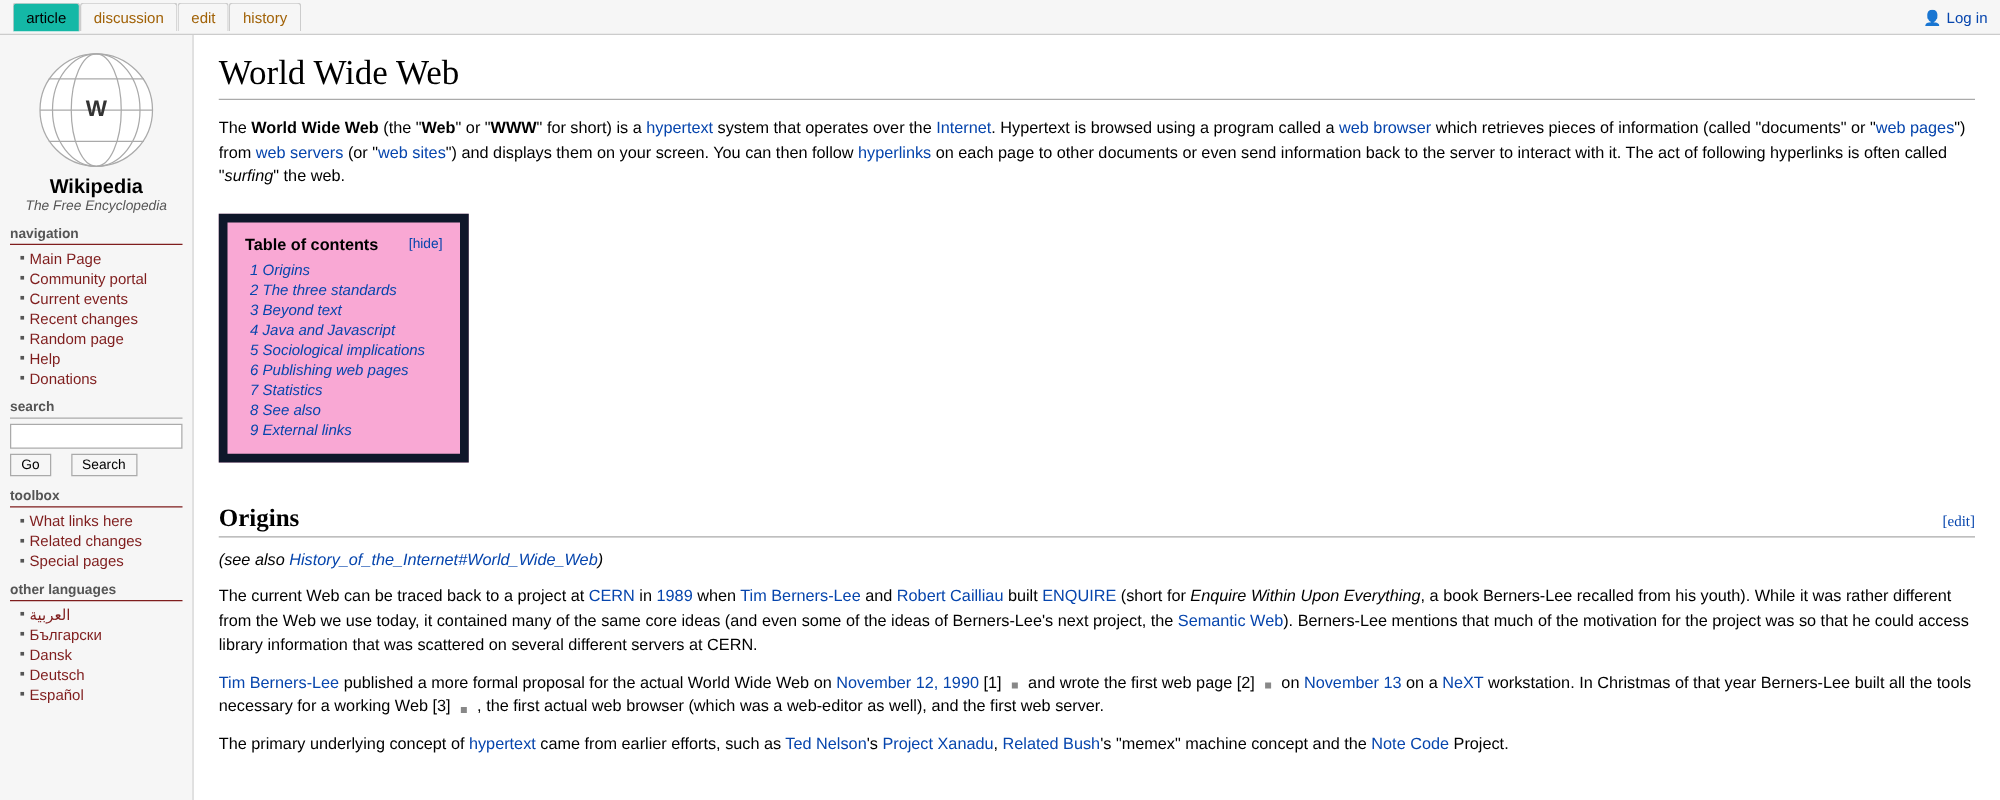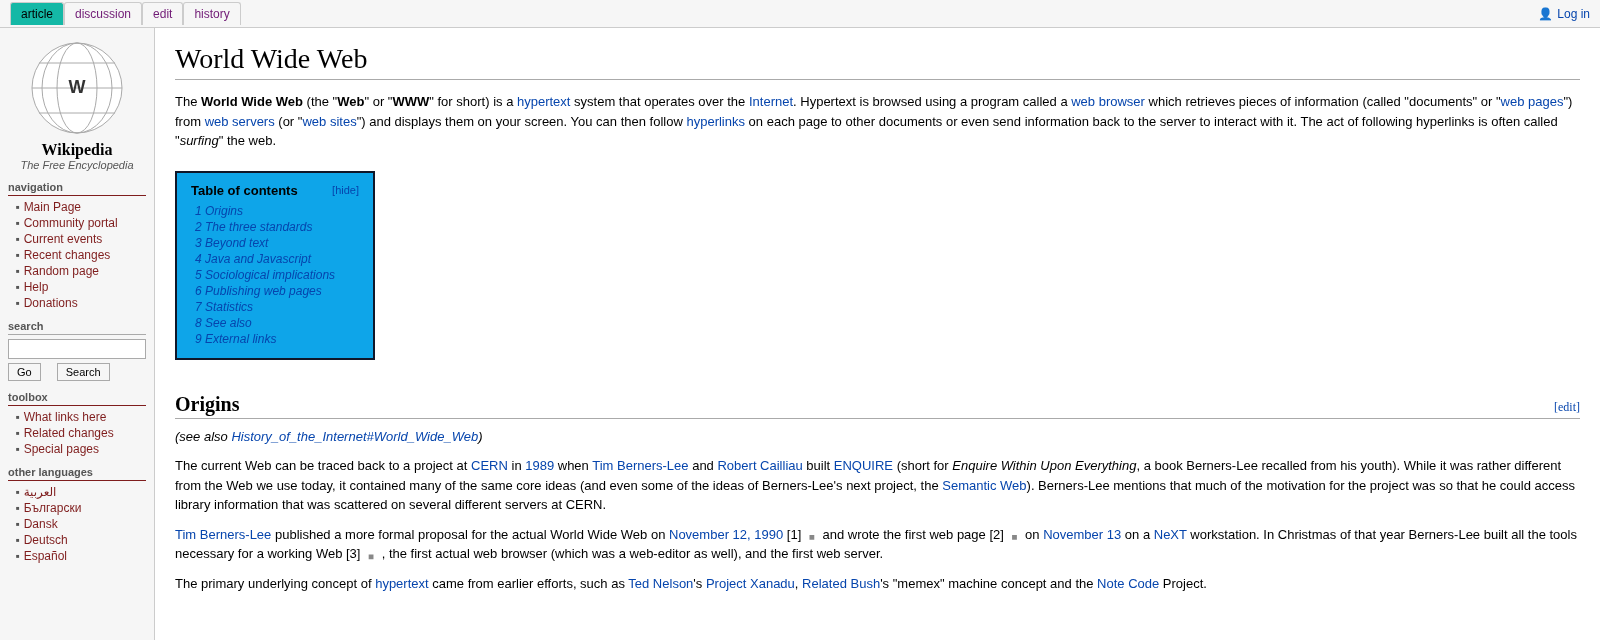--- a/index.html
+++ b/index.html
@@ -20,21 +20,21 @@
     
     #tabs {
       display: flex;
       align-items: center;
       gap: 0;
     }
     
     .tab {
       padding: 4px 10px;
       font-size: 12px;
-      color: #701a75;
+      color: #a16207;
       cursor: pointer;
       border: 1px solid #ccc;
       border-bottom: none;
       background: #f6f6f6;
       border-radius: 3px 3px 0 0;
       text-decoration: none;
     }
     
     .tab.active {
       background: #14b8a6;
@@ -69,21 +69,21 @@
       margin-bottom: 10px;
     }
     
     #logo-globe {
       width: 100px;
       height: 100px;
       margin: 0 auto;
     }
     
     #logo-text {
-      font-family: Liberation Serif, serif;
+      font-family: Liberation Sans, sans-serif;
       font-size: 16px;
       font-weight: bold;
       color: #000;
     }
     
     #logo-subtitle {
       font-size: 11px;
       color: #555;
       font-style: italic;
     }
@@ -181,22 +181,22 @@
     }
     
     .article-text a, .toc-link {
       color: #0645ad;
       text-decoration: none;
     }
     
     .bold { font-weight: bold; }
     
     #toc {
-      border: 2px solid #0f172a;
-      background: #0ea5e9;
+      border: 7px solid #0f172a;
+      background: #f9a8d4;
       padding: 10px 14px;
       display: inline-block;
       margin: 10px 16px 14px 0;
       min-width: 200px;
     }
     
     #toc-header {
       font-weight: bold;
       font-size: 13px;
       margin-bottom: 6px;

